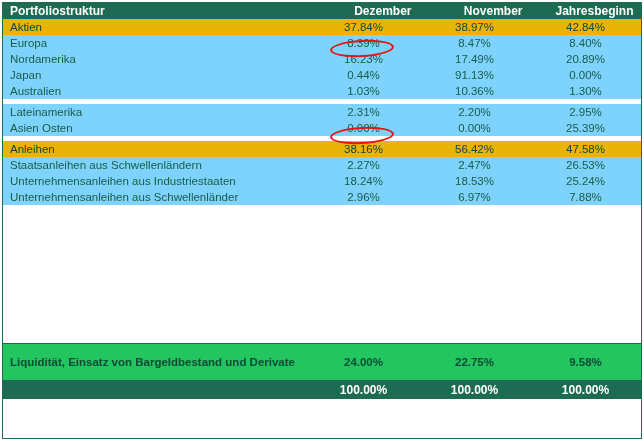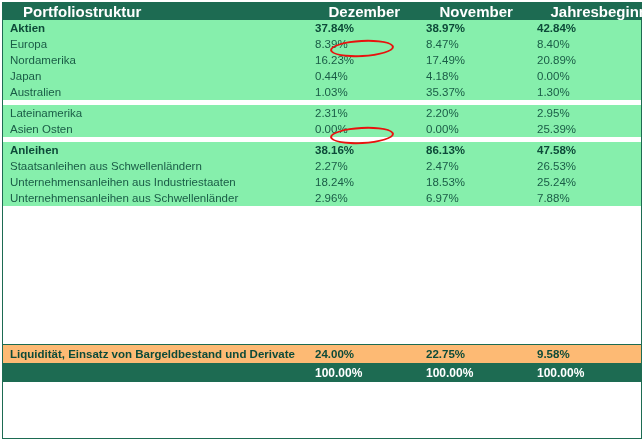--- a/index.html
+++ b/index.html
@@ -34,65 +34,65 @@
     table-layout: fixed;
     font-size: 11.5px;
     color: #0d4a38;
   }
   table.portfolio col.c-label { width: 305px; }
   table.portfolio col.c-num { width: 111px; }
   thead th {
     background: #1d6b52;
     color: #ffffff;
     font-weight: bold;
-    font-size: 15px;
+    font-size: 12px;
     height: 16px;
-    padding: 0 20px;
+    padding: 0 7px;
     text-align: right;
     white-space: nowrap;
     border-right: 1px solid #1d6b52;
   }
   thead th.label {
     text-align: left;
   }
   tbody td {
     height: 16px;
     padding: 0 7px;
     white-space: nowrap;
     overflow: hidden;
     text-overflow: ellipsis;
   }
   tbody td.num {
-    text-align: left;
+    text-align: center;
     font-variant-numeric: tabular-nums;
   }
   tr.head-row td {
-    background: #86efac;
+    background: #eab308;
+    font-weight: normal;
+    color: #0d4a38;
+  }
+  tr.sub-row td {
+    background: #7dd3fc;
+    color: #1a5c46;
+  }
+  tr.group-gap td {
+    background: #ffffff;
+    height: 5px;
+    padding: 0;
+  }
+  tr.filler td {
+    background: #ffffff;
+    height: 6px;
+    padding: 0;
+  }
+  tr.liquid-row td {
+    background: #22c55e;
     font-weight: bold;
     color: #0d4a38;
-  }
-  tr.sub-row td {
-    background: #86efac;
-    color: #1a5c46;
-  }
-  tr.group-gap td {
-    background: #ffffff;
-    height: 5px;
-    padding: 0;
-  }
-  tr.filler td {
-    background: #ffffff;
-    height: 6px;
-    padding: 0;
-  }
-  tr.liquid-row td {
-    background: #fdba74;
-    font-weight: bold;
-    color: #0d4a38;
-    height: 18px;
+    height: 36px;
     border-top: 1px solid #1d6b52;
     margin-left: 15px;
   }
   tr.total-row td {
     background: #1d6b52;
     color: #ffffff;
     font-weight: bold;
     height: 19px;
     font-size: 12px;
   }
@@ -163,28 +163,28 @@
         <tr class="sub-row">
           <td>Nordamerika</td>
           <td class="num">16.23%</td>
           <td class="num">17.49%</td>
           <td class="num">20.89%</td>
         </tr>
 
         <tr class="sub-row">
           <td>Japan</td>
           <td class="num">0.44%</td>
-          <td class="num">4.18%</td>
+          <td class="num">91.13%</td>
           <td class="num">0.00%</td>
         </tr>
 
         <tr class="sub-row">
           <td>Australien</td>
           <td class="num">1.03%</td>
-          <td class="num">35.37%</td>
+          <td class="num">10.36%</td>
           <td class="num">1.30%</td>
         </tr>
 
         <tr class="group-gap">
           <td></td>
             <td></td>
             <td></td>
             <td></td>
         </tr>
 
@@ -207,21 +207,21 @@
         <tr class="group-gap">
           <td></td>
             <td></td>
             <td></td>
             <td></td>
         </tr>
 
         <tr class="head-row">
           <td>Anleihen</td>
           <td class="num">38.16%</td>
-          <td class="num">86.13%</td>
+          <td class="num">56.42%</td>
           <td class="num">47.58%</td>
         </tr>
 
 
         <tr class="sub-row">
           <td>Staatsanleihen aus Schwellenländern</td>
           <td class="num">2.27%</td>
           <td class="num">2.47%</td>
           <td class="num">26.53%</td>
         </tr>

